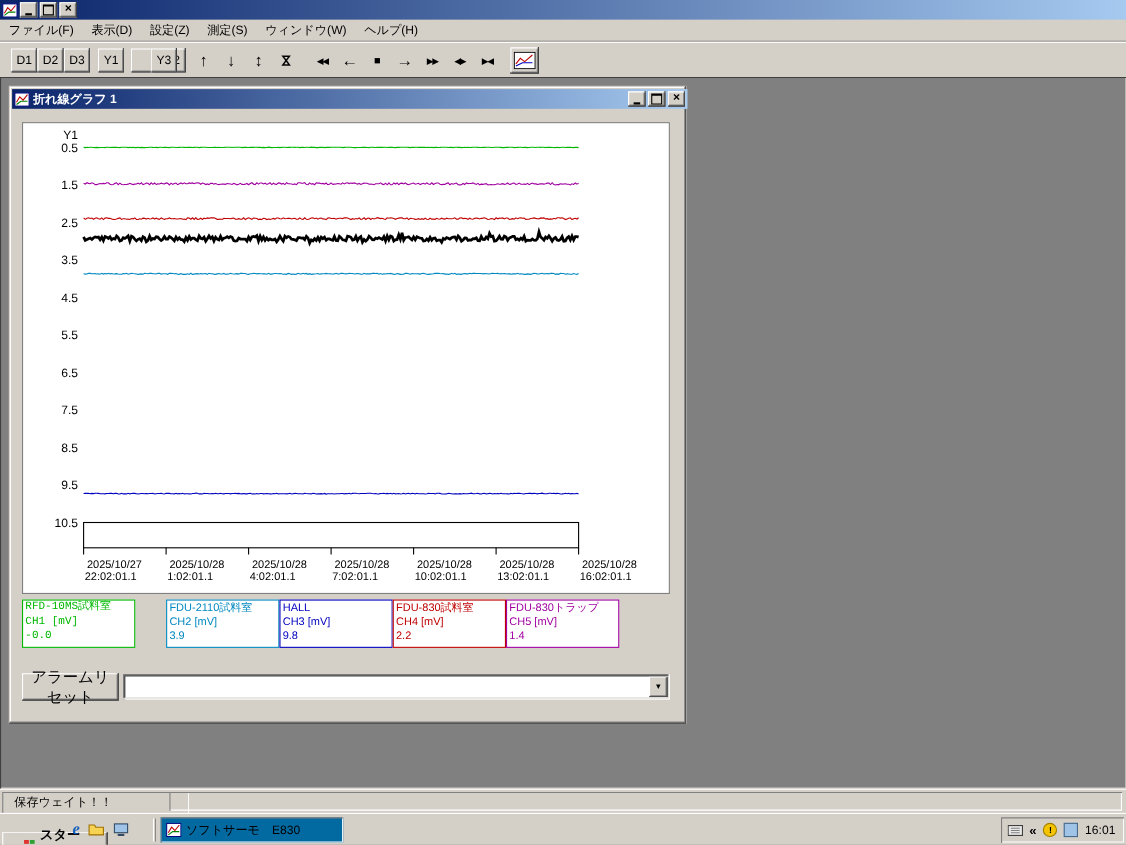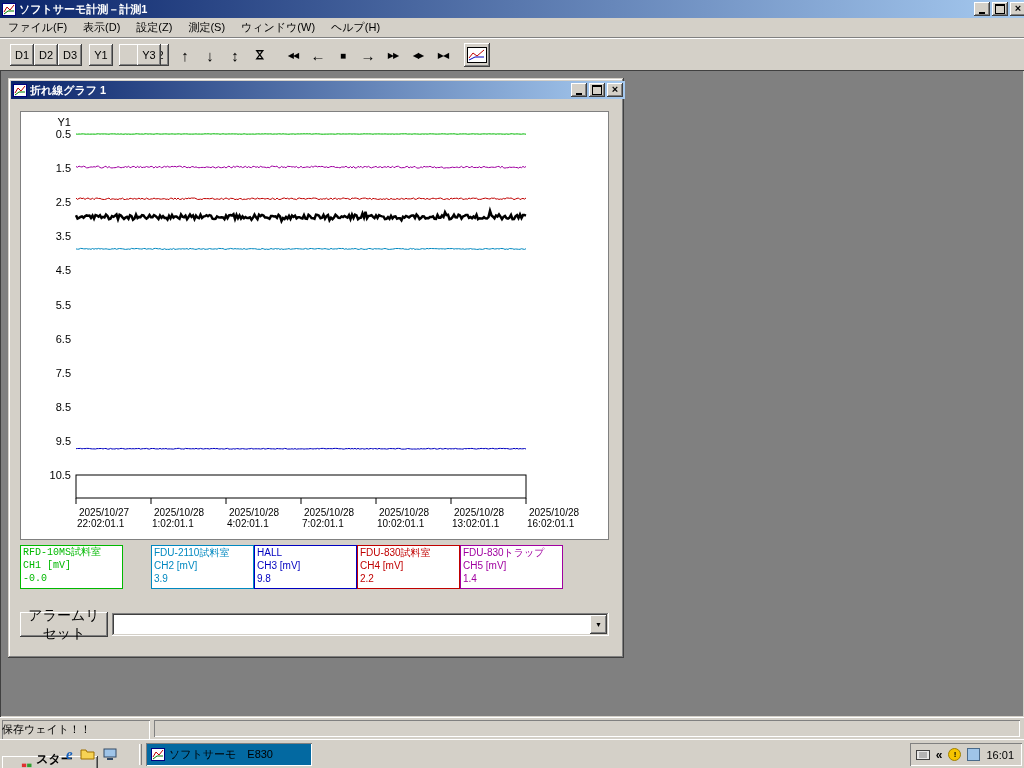--- a/index.html
+++ b/index.html
@@ -60,21 +60,21 @@
 
   .alarm-btn{position:absolute;left:9px;top:513px;width:88px;height:25px;display:flex;align-items:center;justify-content:center;
              font-size:14px;font-family:inherit;border:none;cursor:default;}
   .combo{position:absolute;left:101px;top:514px;width:497px;height:23px;}
   .combo-text{position:absolute;left:3px;top:4px;right:22px;height:15px;font-size:11px;overflow:hidden;}
   .combo-btn{position:absolute;right:2px;top:2px;width:17px;height:19px;display:flex;align-items:center;justify-content:center;}
   .combo-arrow{font-size:7px;}
 
   
   .statusbar{position:absolute;left:0;top:717px;width:1024px;height:22px;background:#d4d0c8;border-top:1px solid #fff;}
-  .status-left{position:absolute;left:2px;top:2px;width:148px;height:17px;padding:2px 0;white-space:nowrap;overflow:hidden;}
+  .status-left{position:absolute;left:2px;top:2px;width:148px;height:17px;padding:2px 11px;white-space:nowrap;overflow:hidden;}
   .status-right{position:absolute;left:154px;top:2px;width:866px;height:17px;}
 
   
   .taskbar{position:absolute;left:0;top:739px;width:1024px;height:29px;background:#d4d0c8;border-top:1px solid #fff;}
   .start-btn{position:absolute;left:2px;top:16px;height:23px;width:58px;display:flex;align-items:center;gap:3px;
              padding:0 19px;font-weight:bold;font-size:12px;}
   .quick{position:absolute;left:66px;top:4px;height:21px;display:flex;align-items:center;gap:7px;}
   .ie-e{color:#1560bd;font-family:"Liberation Serif","DejaVu Serif",serif;font-style:italic;font-weight:bold;font-size:15px;}
   .tb-divider{position:absolute;left:139px;top:4px;width:3px;height:21px;
               box-shadow:inset 1px 0 0 #fff,inset -1px 0 0 #808080;}
@@ -92,21 +92,20 @@
 <body>
 
 <div class="screen">
 
   <div class="titlebar">
     <svg width="14" height="13" viewBox="0 0 14 13">
       <rect x="0.5" y="0.5" width="13" height="12" fill="#fff" stroke="#000080"></rect>
       <polyline points="2,9 5,4 8,7 12,2" fill="none" stroke="#c00000"></polyline>
       <polyline points="2,11 6,8 12,8" fill="none" stroke="#008000"></polyline>
     </svg>
-    <span class="title-text">ソフトサーモ計測－計測1</span>
     <span class="tb-btn">
         <span class="glyph-min"></span>
       </span>
     <span class="tb-btn">
         <span class="glyph-max"></span>
       </span>
     <span class="tb-btn">
         <span class="glyph-close">×</span>
       </span>
   </div>

